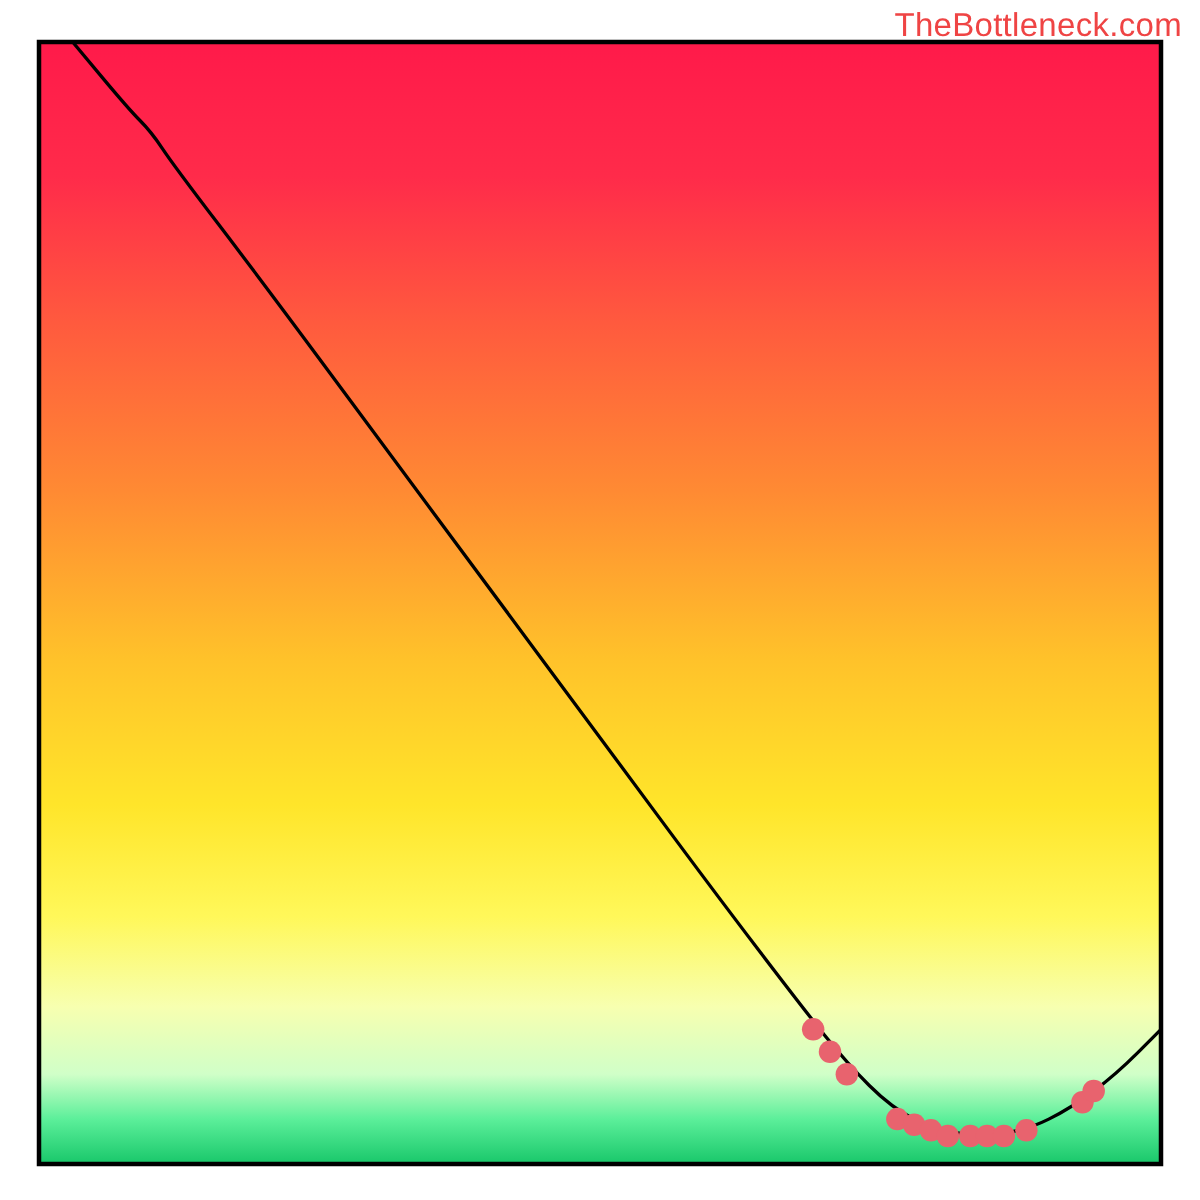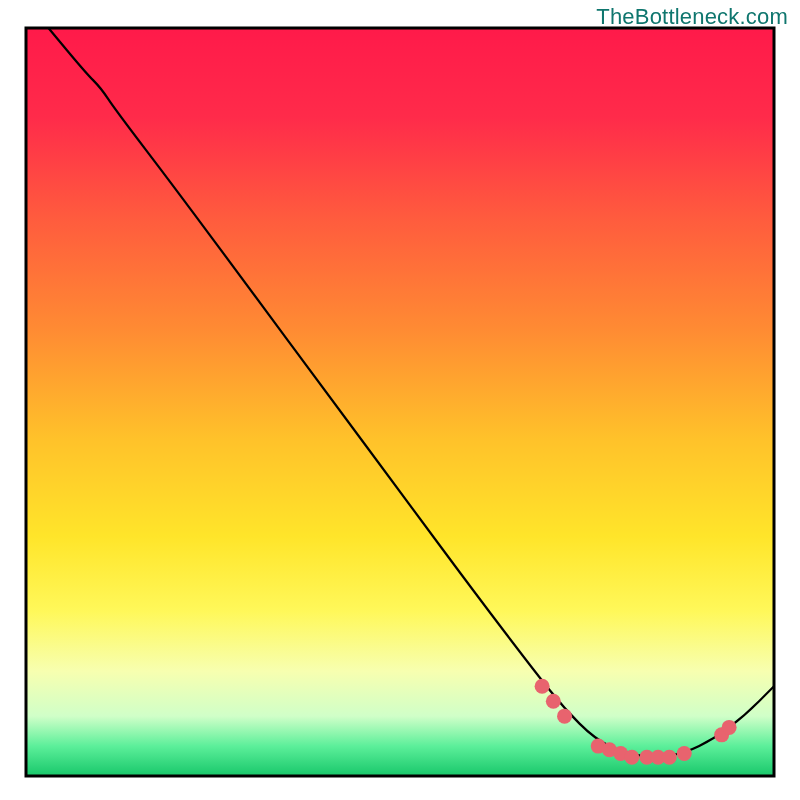--- a/index.html
+++ b/index.html
@@ -13,21 +13,21 @@
   }
   .chart-container {
     position: relative;
     width: 800px;
     height: 800px;
   }
   .watermark {
     position: absolute;
     top: 4px;
     right: 12px;
-    color: #0f766e;
+    color: #ef4444;
     font-size: 22px;
     font-weight: 400;
     z-index: 10;
     letter-spacing: 0.2px;
   }
   svg {
     display: block;
   }
 </style>
 </head>

